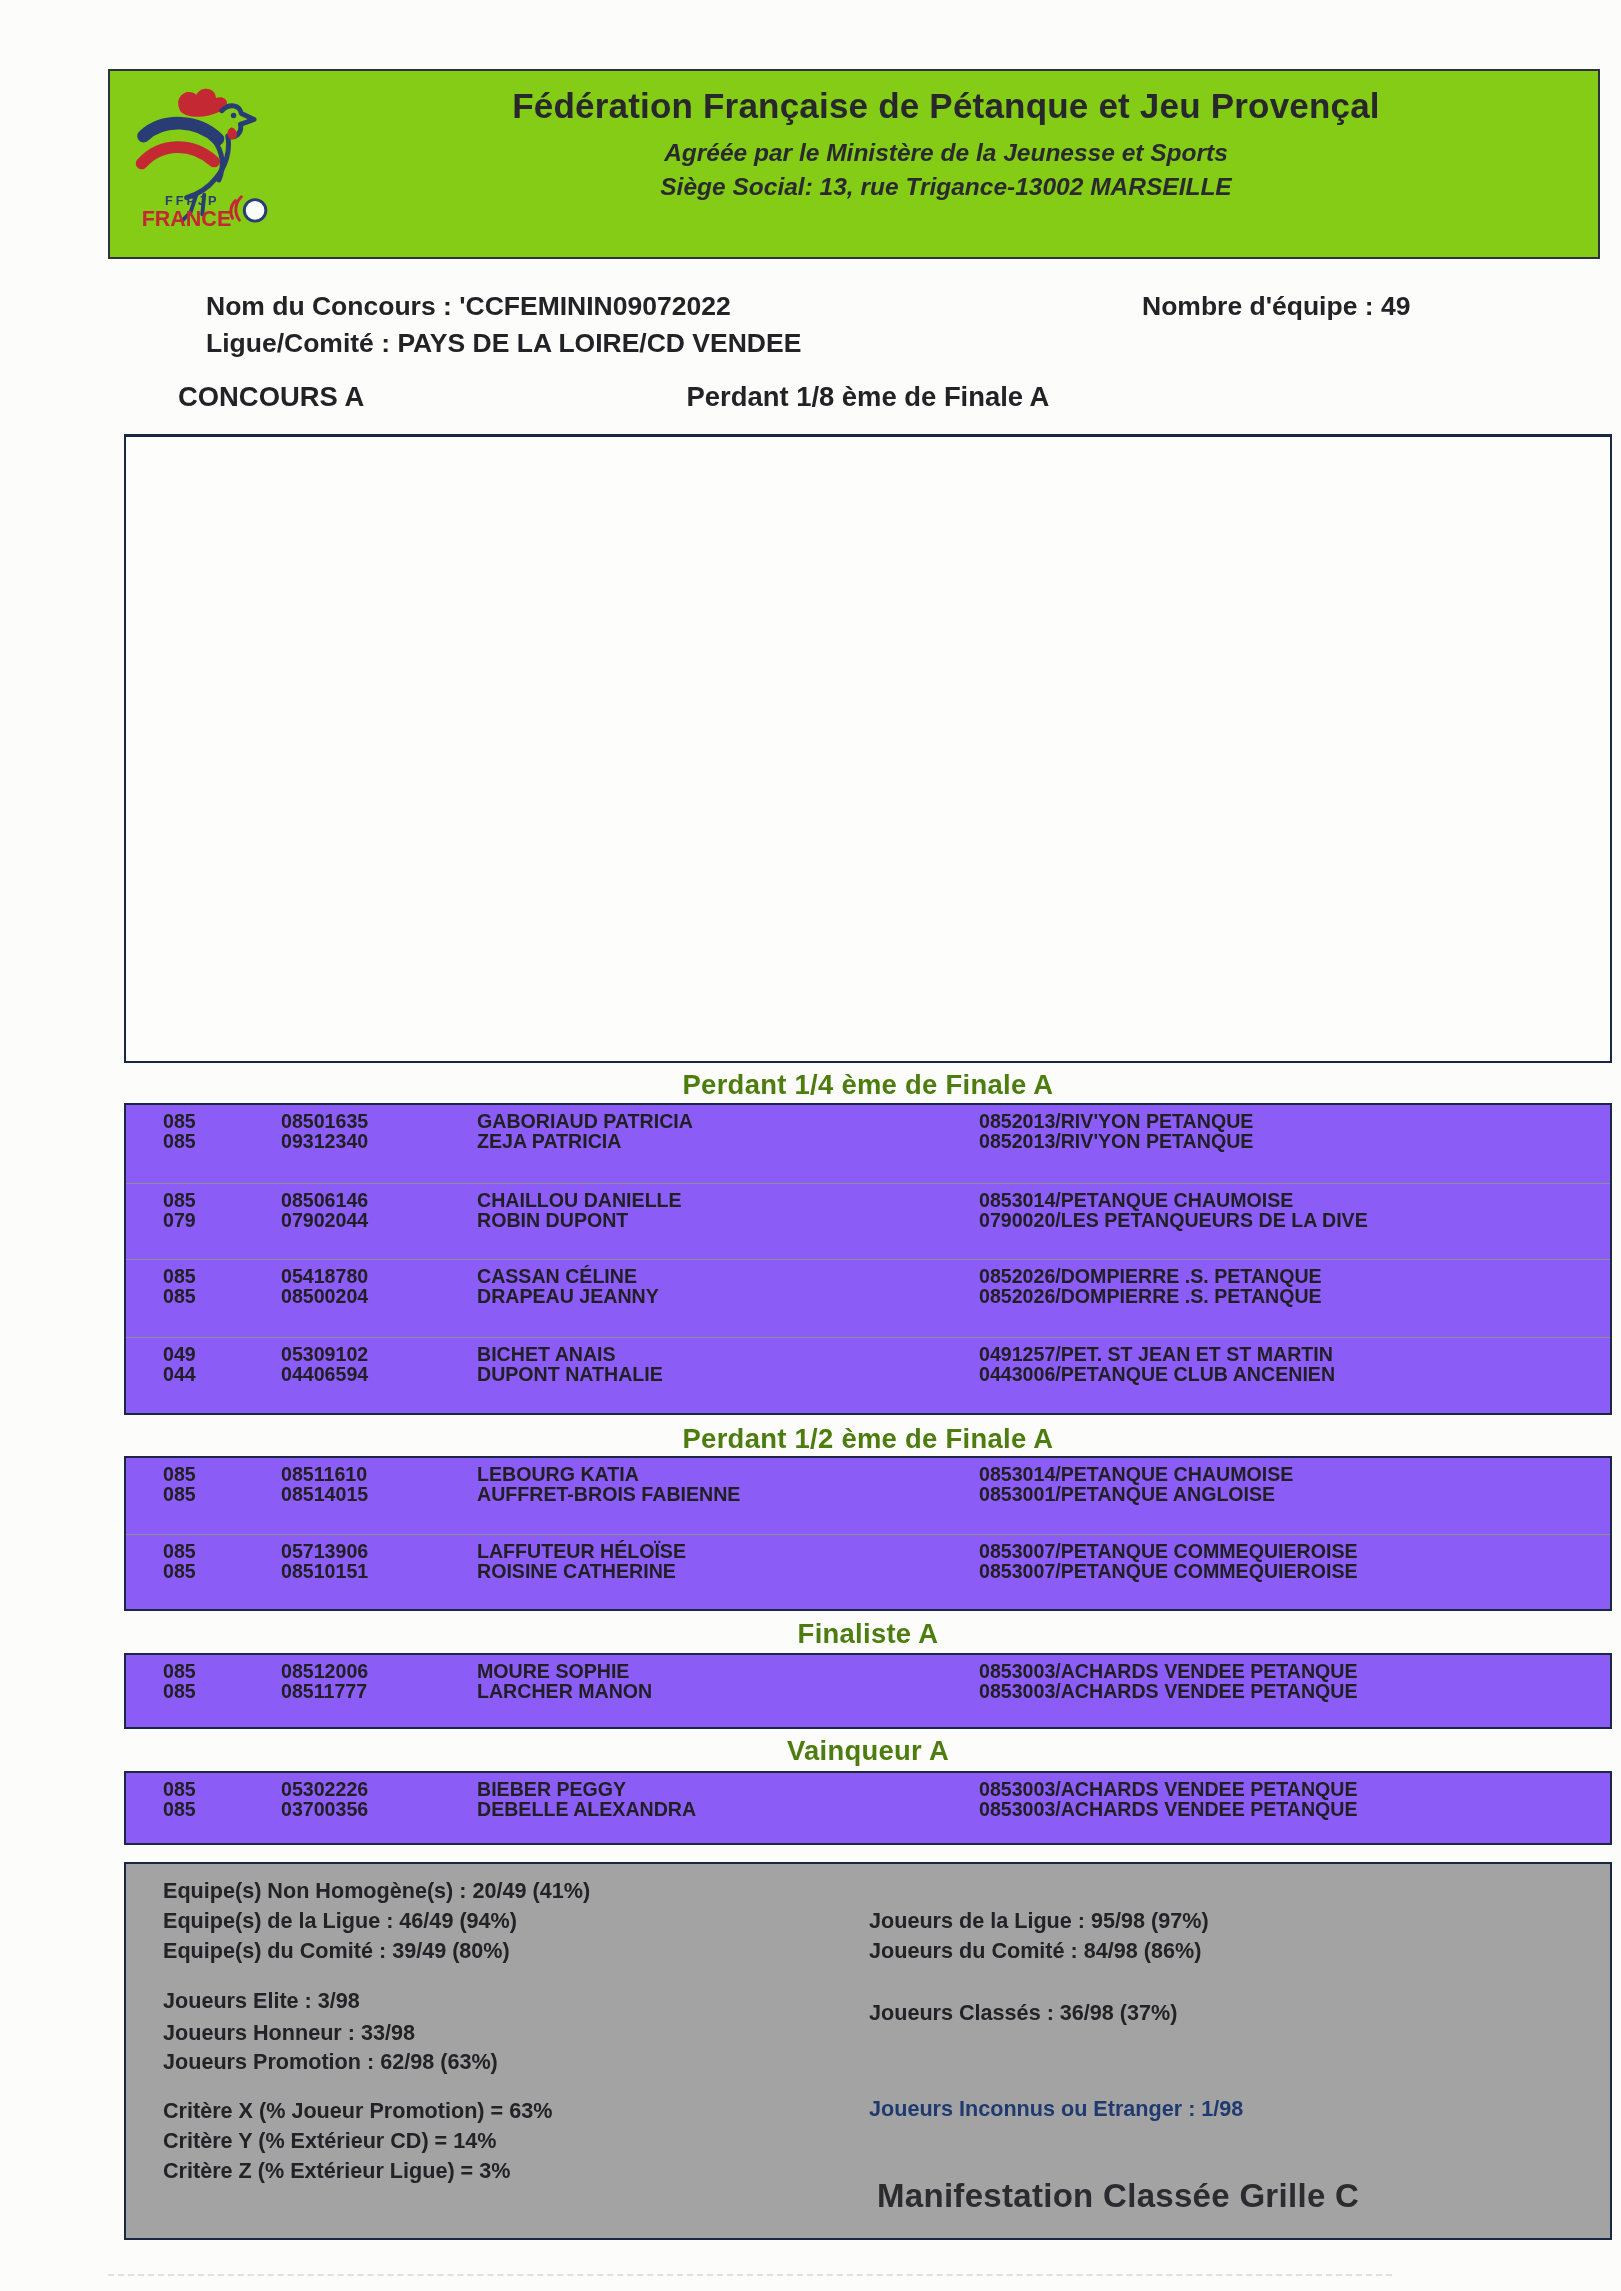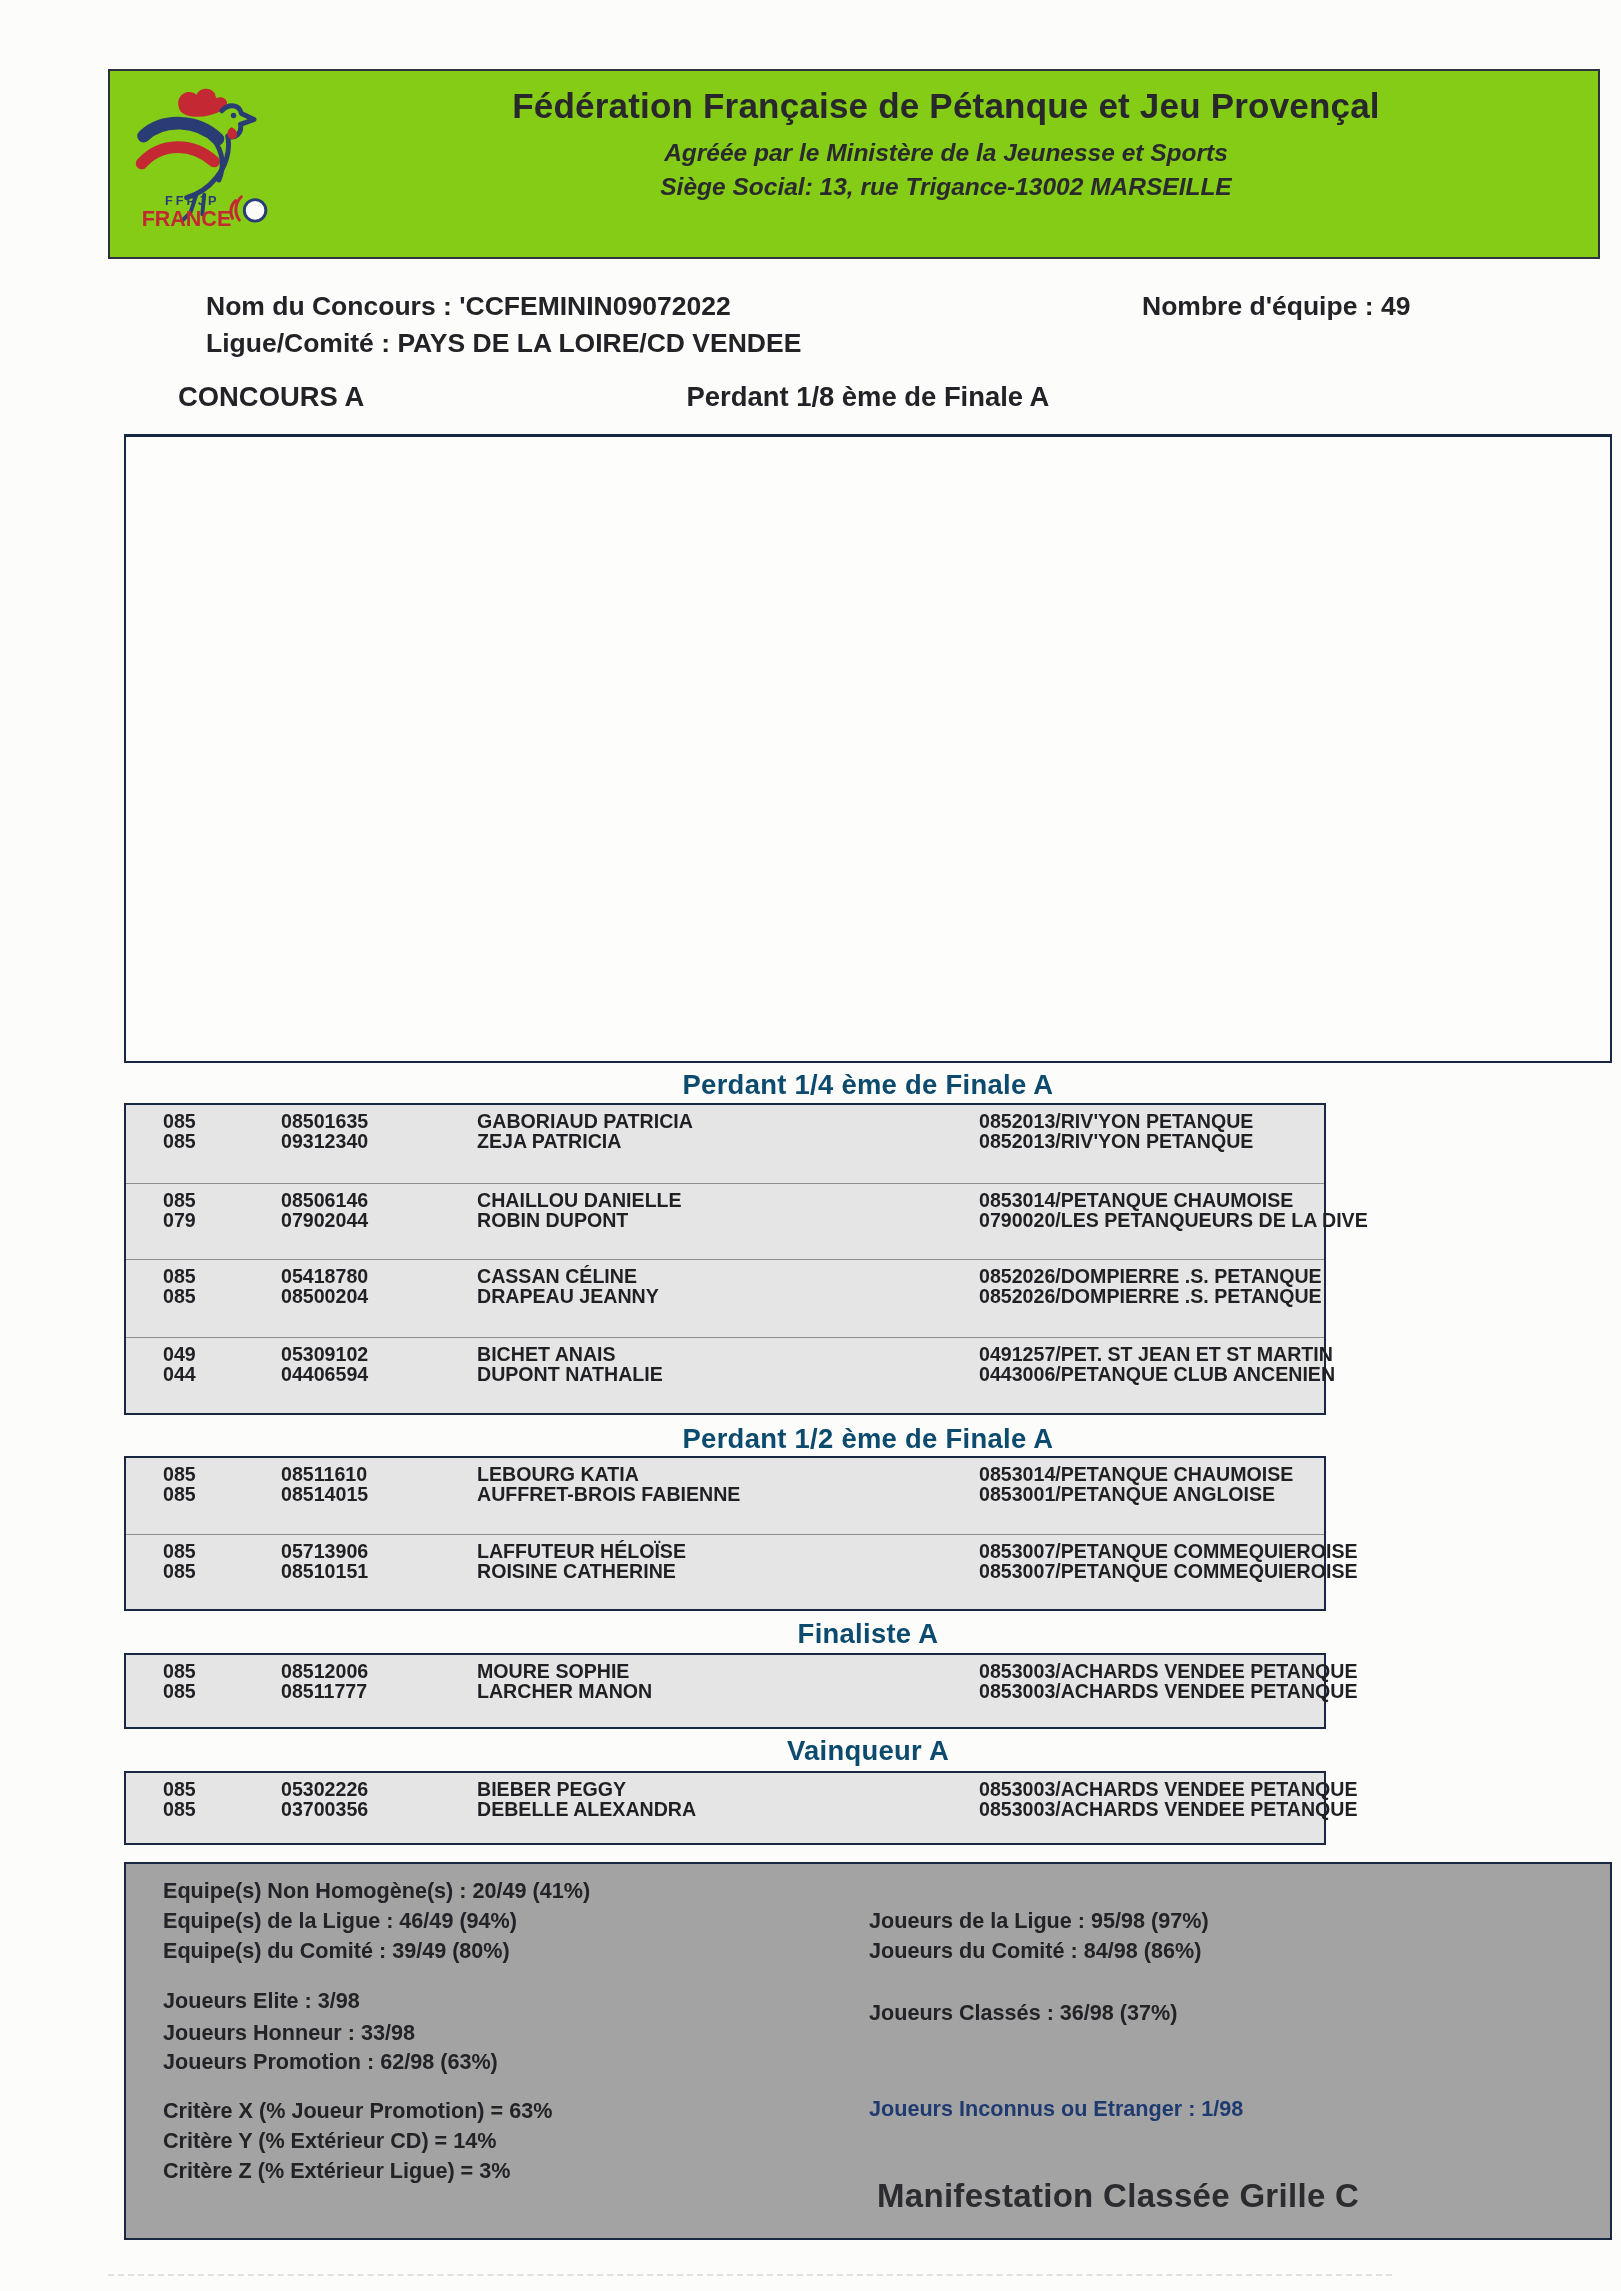--- a/index.html
+++ b/index.html
@@ -28,25 +28,25 @@
   .concours-line { font-size:27.4px; color:#222227; }
 
   
   .bigbox {
     position:absolute; left:124px; top:434px; width:1488px; height:629px;
     border:2.9px solid #1a2742; border-top-width:3.9px; box-sizing:border-box;
     background:#fdfdfc;
   }
   .section-title {
     position:absolute; left:124px; width:1488px; text-align:center;
-    font-size:27.4px; line-height:29px; color:#0c4a6e; letter-spacing:0.3px;
+    font-size:27.4px; line-height:29px; color:#4d7c0f; letter-spacing:0.3px;
   }
   .ptable {
-    position:absolute; left:124px; width:1202px;
-    border:2.9px solid #1a2742; box-sizing:border-box; background:#e5e5e5;
+    position:absolute; left:124px; width:1488px;
+    border:2.9px solid #1a2742; box-sizing:border-box; background:#8b5cf6;
   }
   .pgroup { position:relative; box-sizing:border-box; padding-top:5.9px; }
   .pgroup.sep { border-top:1px solid #8f8f8f; }
   .prow { position:relative; height:20.6px; }
   .cell { position:absolute; top:0; font-size:19.6px; line-height:20.6px; white-space:nowrap; color:#1f1f24; }
   .c1 { left:37px; }  .c2 { left:155px; }  .c3 { left:351px; }  .c4 { left:853px;text-align:right; }
 
   
   .stats-box {
     position:absolute; left:124px; top:1862px; width:1488px; height:378px;

